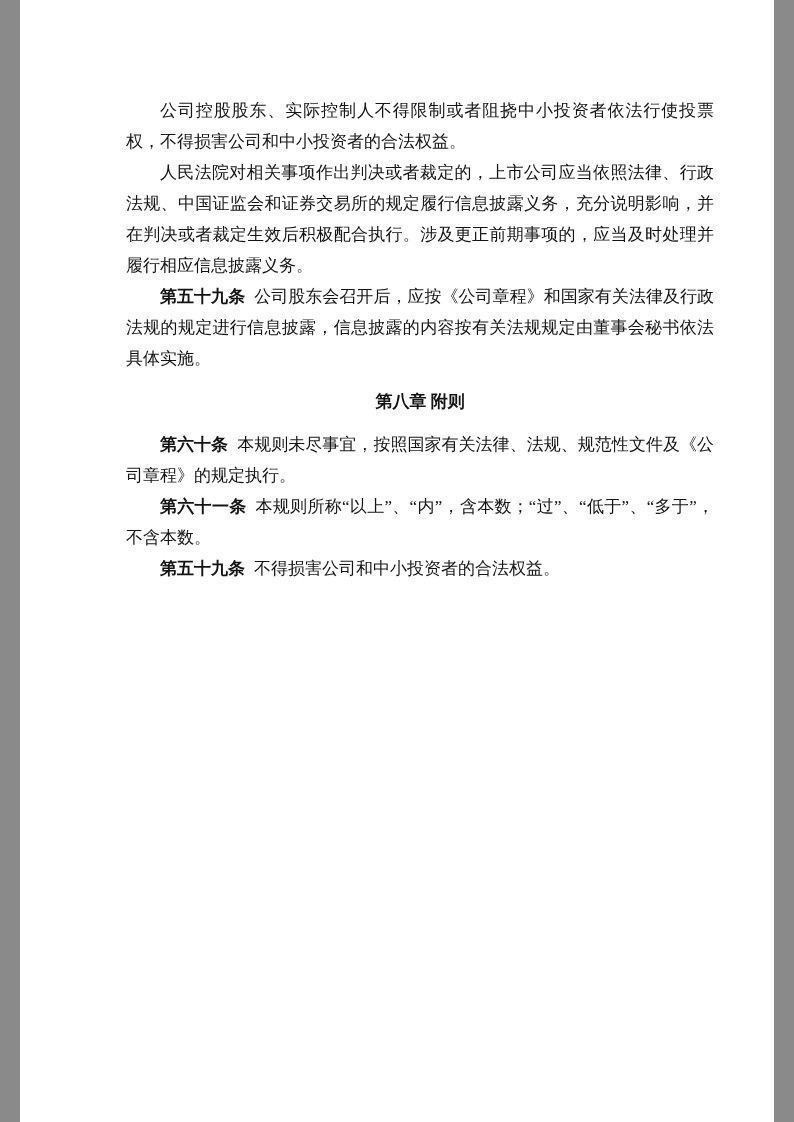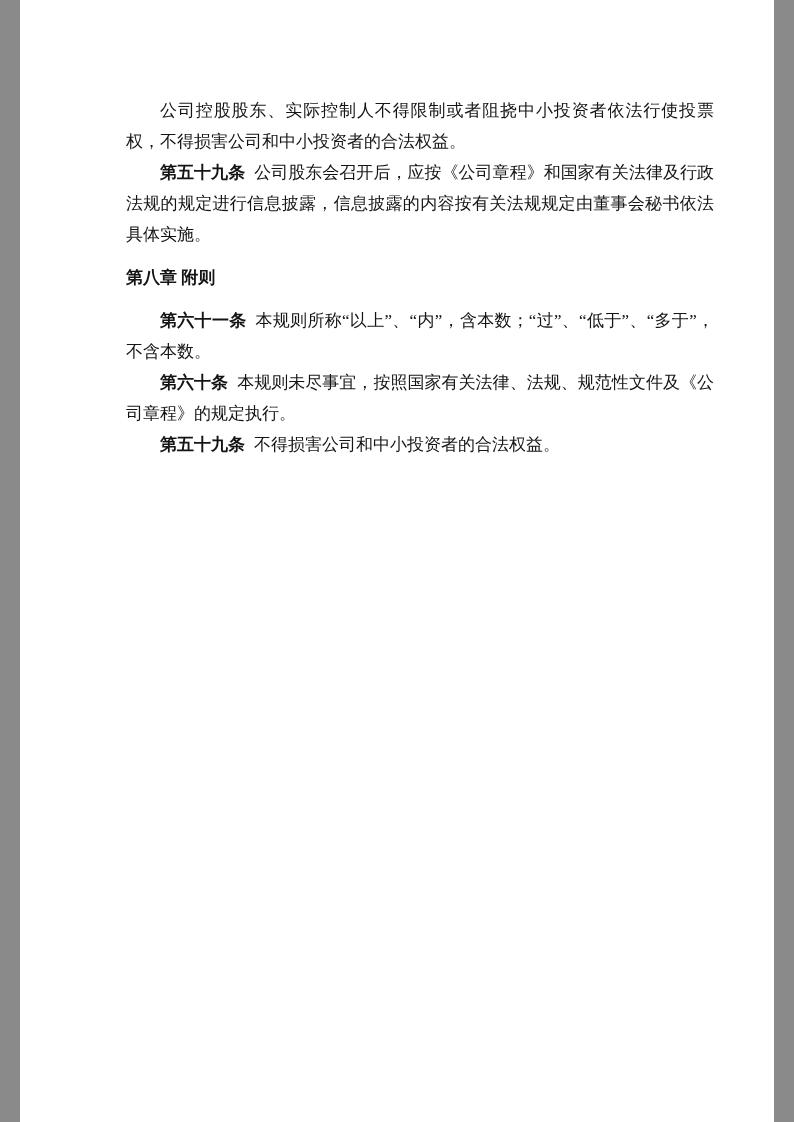--- a/index.html
+++ b/index.html
@@ -32,49 +32,50 @@
     text-indent: 2em;
     word-break: break-all;
   }
   .term {
     font-weight: bold;
     margin-right: 9px;
   }
   .chapter-heading {
     margin: 12px 0;
     font-weight: bold;
-    text-align: left;
+    text-align: center;
     text-indent: 0;
     font-size: 17px;
     line-height: 31px;
   }
 </style>
 </head>
 <body>
 
 <div class="page">
   <div class="content">
 
     <p class="para">公司控股股东、实际控制人不得限制或者阻挠中小投资者依法行使投票权，不得损害公司和中小投资者的合法权益。</p>
 
 
 
+    <p class="para">人民法院对相关事项作出判决或者裁定的，上市公司应当依照法律、行政法规、中国证监会和证券交易所的规定履行信息披露义务，充分说明影响，并在判决或者裁定生效后积极配合执行。涉及更正前期事项的，应当及时处理并履行相应信息披露义务。</p>
 
     <p class="para">
       <span class="term">第五十九条</span><span>公司股东会召开后，应按《公司章程》和国家有关法律及行政法规的规定进行信息披露，信息披露的内容按有关法规规定由董事会秘书依法具体实施。</span>
     </p>
 
     <p class="chapter-heading">第八章 附则</p>
 
     <p class="para">
-      <span class="term">第六十一条</span><span>本规则所称“以上”、“内”，含本数；“过”、“低于”、“多于”，不含本数。</span>
+      <span class="term">第六十条</span><span>本规则未尽事宜，按照国家有关法律、法规、规范性文件及《公司章程》的规定执行。</span>
     </p>
 
     <p class="para">
-      <span class="term">第六十条</span><span>本规则未尽事宜，按照国家有关法律、法规、规范性文件及《公司章程》的规定执行。</span>
+      <span class="term">第六十一条</span><span>本规则所称“以上”、“内”，含本数；“过”、“低于”、“多于”，不含本数。</span>
     </p>
 
 
     <p class="para">
       <span class="term">第五十九条</span><span>不得损害公司和中小投资者的合法权益。</span>
     </p>
 
   </div>
 </div>
 

